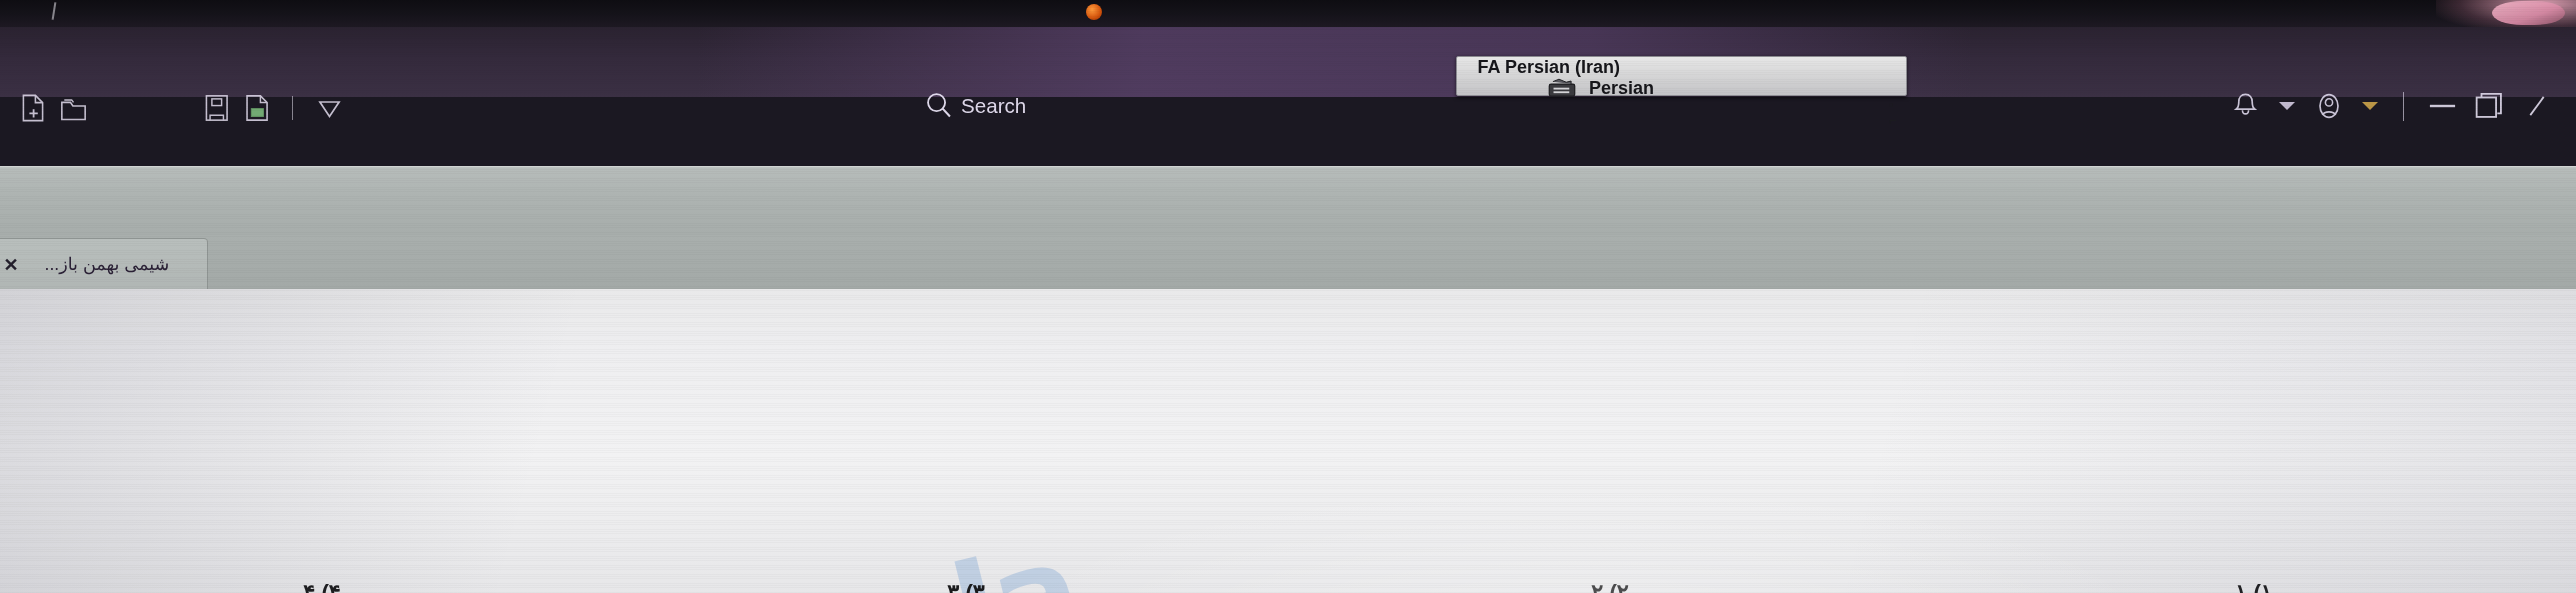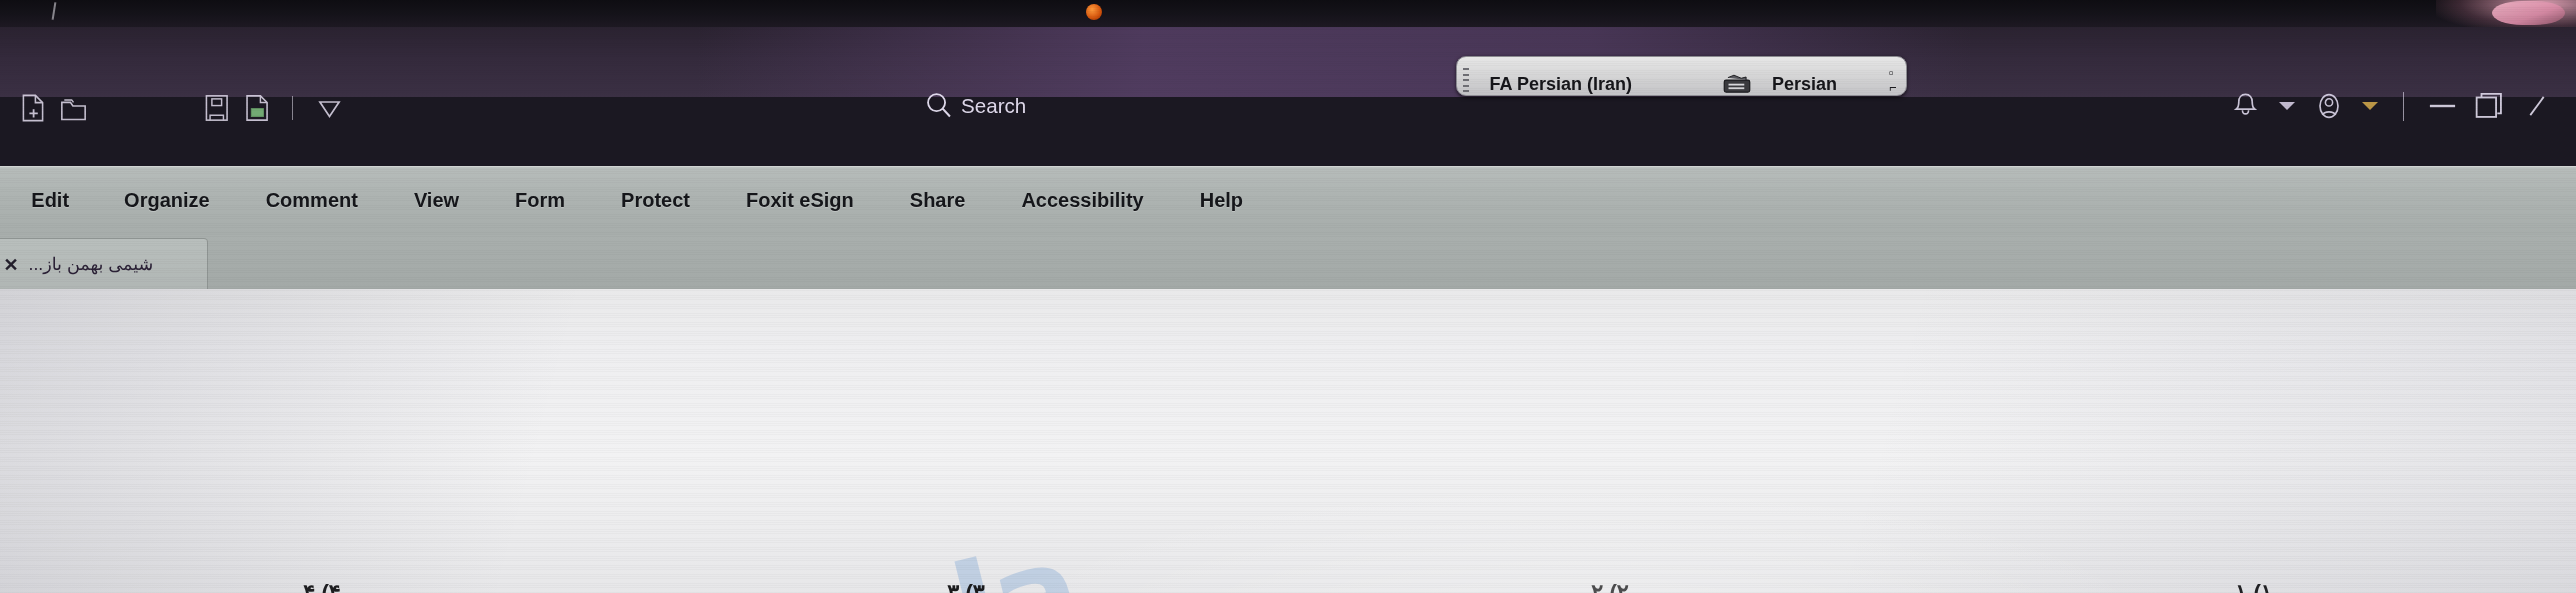--- a/index.html
+++ b/index.html
@@ -33,27 +33,27 @@
   .doc-title{position:absolute;left:364px;top:93px;height:27px;line-height:27px;
     color:#e9e5f2;font-size:22px;letter-spacing:0.1px;white-space:nowrap;
     text-shadow:0 0 1.2px rgba(0,0,0,.6);}
 
   .searchbox{position:absolute;left:925px;top:91px;display:flex;align-items:center;gap:8px;}
   .searchbox .slabel{color:#ded8ea;font-size:20.6px;}
 
   
   .langbar{position:absolute;left:1456px;top:56px;width:449px;height:38px;
     background:linear-gradient(180deg,#e7e7e7 0%,#d3d3d4 55%,#c3c3c6 100%);
-    border:1.2px solid #8d8d93;border-radius:10px;display:flex;align-items:flex-end;
-    box-shadow:0 1.2px 3.6px rgba(0,0,0,.6);}
+    border:1.2px solid #8d8d93;border-radius:2px;display:flex;align-items:flex-start;
+    box-shadow:0 1.2px 3.6px rgba(0,0,0,.6);flex-direction:column;}
   .lb-grip{width:6px;height:27px;margin-left:6px;
     background:repeating-linear-gradient(180deg,#6e6e74 0 2.4px,transparent 2.4px 5.5px);}
   .lb-text{flex:0 0 auto;margin-left:20.6px;font-size:18px;font-weight:bold;color:#16161a;
     white-space:nowrap;font-family:"Liberation Sans",sans-serif;}
-  .lb-kbd{display:flex;align-items:center;gap:21px;margin-left:91px;}
+  .lb-kbd{display:flex;align-items:center;gap:13px;margin-left:91px;}
   .lb-kbd .kname{font-size:18px;font-weight:bold;color:#16161a;}
   .lb-min{margin-left:auto;margin-right:9.7px;display:flex;flex-direction:column;gap:3px;
     font-size:12.7px;line-height:1;color:#1b1b1f;font-weight:bold;}
 
   .tb-right{position:absolute;right:16px;top:89px;display:flex;align-items:center;gap:0;}
   .tbr{width:47px;height:34px;display:flex;align-items:center;justify-content:center;opacity:.92;}
   .caret{width:0;height:0;border-left:8px solid transparent;border-right:8px solid transparent;
     border-top:8.5px solid #cfc8dd;}
   .caret.amber{border-top-color:#c9a24a;}
   .vdiv{width:1.8px;height:29px;background:rgba(220,214,232,.65);margin:0 14.6px;}
@@ -65,21 +65,21 @@
     text-shadow:0 0.6px 0 rgba(255,255,255,.25);}
 
   
   .tabstrip{position:absolute;left:0;top:234px;width:2576px;height:55px;
     background:linear-gradient(180deg,#a9afad 0%,#a3a9a7 100%);}
   .doctab{position:absolute;left:-8.5px;top:238px;width:214px;height:51px;
     background:linear-gradient(180deg,#b9bfbd 0%,#b0b6b4 100%);
     border:1.2px solid #8e9492;border-bottom:none;border-radius:4.2px 4.2px 0 0;
     display:flex;align-items:center;justify-content:flex-start;}
   .doctab .tx{margin-left:11px;font-size:18px;color:#231f2c;font-weight:bold;}
-  .doctab .tlabel{margin-left:10px;font-size:17.6px;color:#2b2136;direction:rtl;white-space:nowrap;}
+  .doctab .tlabel{margin-left:26px;font-size:17.6px;color:#2b2136;direction:rtl;white-space:nowrap;}
 
   
   .page{position:absolute;left:0;top:289px;width:2576px;height:304px;
     background:linear-gradient(180deg,#e9e9ea 0%,#eeeef0 20%,#f2f2f3 55%,#e7e7e9 100%);
     overflow:hidden;}
   .page-shade{position:absolute;left:0;top:0;width:2576px;height:304px;
     background:linear-gradient(105deg,rgba(90,90,110,.16) 0%,rgba(255,255,255,0) 22%,
       rgba(255,255,255,0) 72%,rgba(120,120,140,.12) 100%);pointer-events:none;}
 
   .watermark{position:absolute;left:716px;top:267px;font-size:127px;font-weight:bold;
@@ -214,32 +214,20 @@
         </svg>
     </div>
     <div class="tbr">
       <svg width="28" height="28" viewBox="0 0 46 46">
           <path d="M34 8L12 38" stroke="#ded8ea" stroke-width="3" fill="none"></path>
         </svg>
     </div>
   </div>
 
   <div class="ribbon"></div>
-  <div class="menu-items" style="left:24px">
-    <div class="mi" style="padding:0 27px 0 7.3px">Edit</div>
-    <div class="mi" style="padding:0 28px">Organize</div>
-    <div class="mi" style="padding:0 28px">Comment</div>
-    <div class="mi" style="padding:0 28px">View</div>
-    <div class="mi" style="padding:0 28px">Form</div>
-    <div class="mi" style="padding:0 28px">Protect</div>
-    <div class="mi" style="padding:0 28px">Foxit eSign</div>
-    <div class="mi" style="padding:0 28px">Share</div>
-    <div class="mi" style="padding:0 28px">Accessibility</div>
-    <div class="mi" style="padding:0 28px">Help</div>
-  </div>
 
   <div class="tabstrip"></div>
   <div class="doctab">
     <span class="tx">✕</span>
     <span class="tlabel">شیمی بهمن باز...</span>
   </div>
 
   <div class="page">
     <div class="watermark">okala</div>
 

